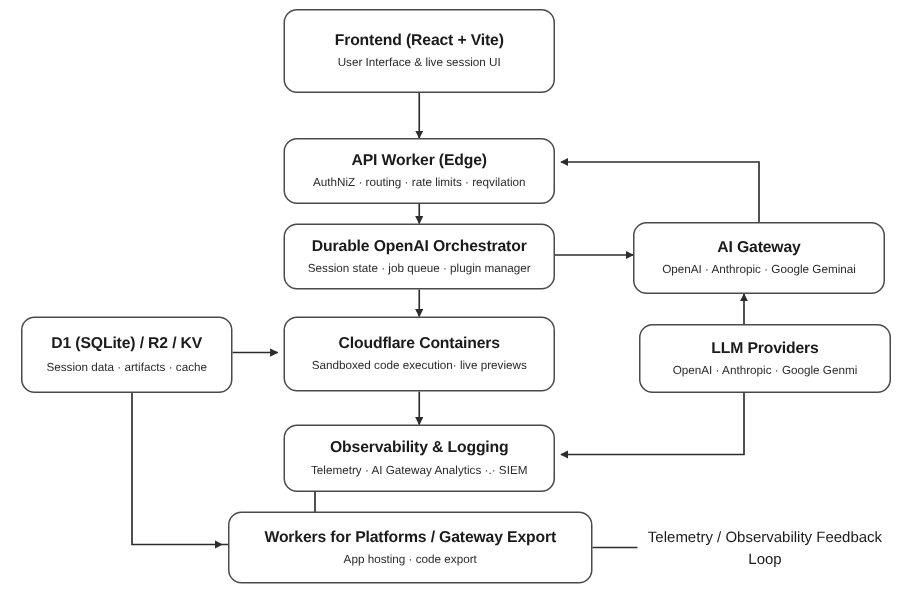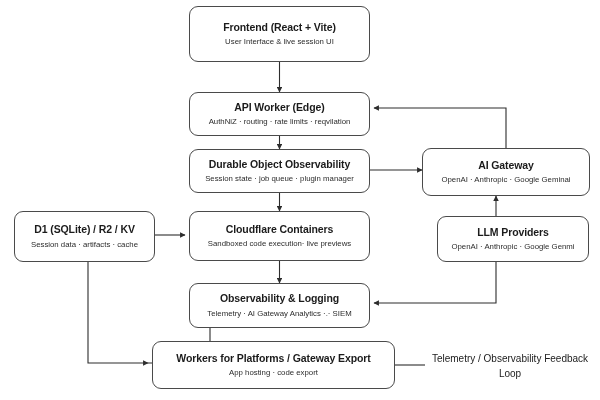--- a/index.html
+++ b/index.html
@@ -110,40 +110,40 @@
     <div class="title">Frontend (React + Vite)</div>
     <div class="subtitle">User Interface &amp; live session UI</div>
   </div>
 
   <div class="node" style="left:189px; top:92px; width:181px; height:44px;">
     <div class="title">API Worker (Edge)</div>
     <div class="subtitle">AuthNiZ · routing · rate limits · reqvilation</div>
   </div>
 
   <div class="node" style="left:189px; top:149px; width:181px; height:44px;">
-    <div class="title">Durable Object Observability</div>
+    <div class="title">Durable OpenAI Orchestrator</div>
     <div class="subtitle">Session state · job queue · plugin manager</div>
   </div>
 
   <div class="node" style="left:422px; top:148px; width:168px; height:48px;">
     <div class="title">AI Gateway</div>
     <div class="subtitle">OpenAI · Anthropic · Google Geminai</div>
   </div>
 
   <div class="node" style="left:14px; top:211px; width:141px; height:51px;">
     <div class="title">D1 (SQLite) / R2 / KV</div>
     <div class="subtitle">Session data · artifacts · cache</div>
   </div>
 
   <div class="node" style="left:189px; top:211px; width:181px; height:50px;align-items:center;">
     <div class="title">Cloudflare Containers</div>
     <div class="subtitle">Sandboxed code execution· live previews</div>
   </div>
 
-  <div class="node" style="left:437px; top:216px; width:152px; height:46px;text-align:center;">
+  <div class="node" style="left:426px; top:216px; width:168px; height:46px;text-align:center;">
     <div class="title">LLM Providers</div>
     <div class="subtitle">OpenAI · Anthropic · Google Genmi</div>
   </div>
 
   <div class="node" style="left:189px; top:283px; width:181px; height:45px;">
     <div class="title">Observability &amp; Logging</div>
     <div class="subtitle">Telemetry · AI Gateway Analytics ·.· SIEM</div>
   </div>
 
   <div class="node" style="left:152px; top:341px; width:243px; height:48px;">

